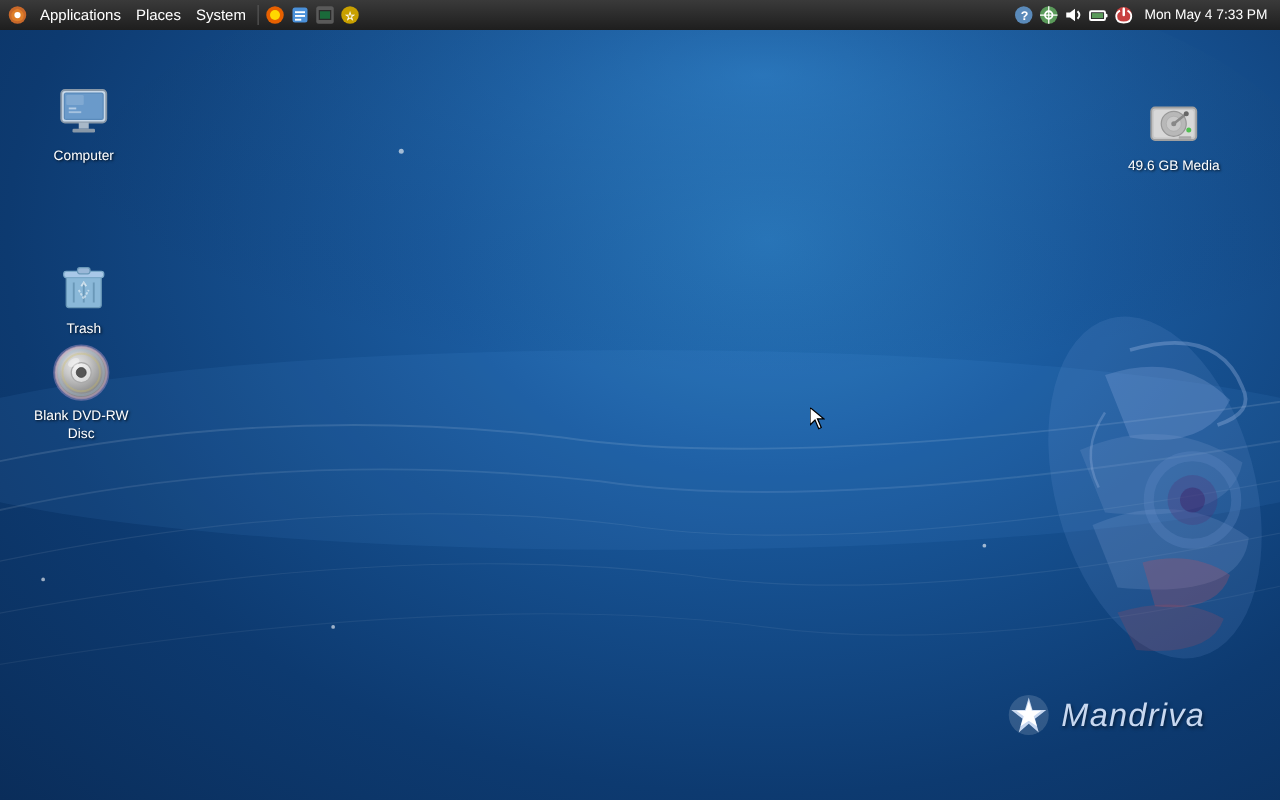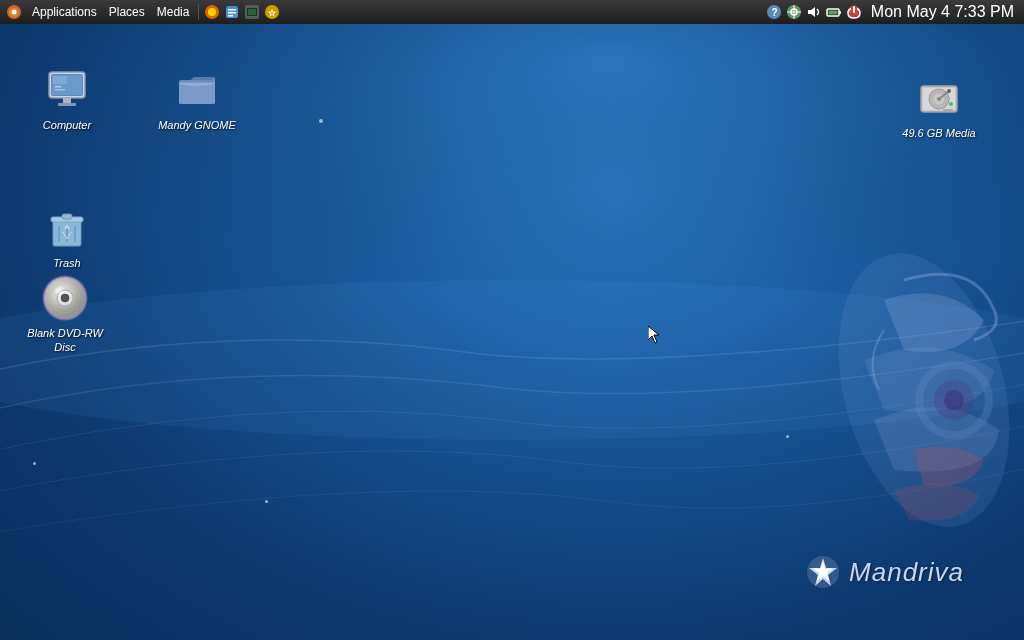--- a/index.html
+++ b/index.html
@@ -121,33 +121,32 @@
       width: 18px;
       height: 18px;
       display: flex;
       align-items: center;
       justify-content: center;
       cursor: pointer;
     }
 
     .panel-clock {
       color: #ffffff;
-      font-size: 16px;
+      font-size: 11px;
       padding: 0 6px;
       white-space: nowrap;
     }
 
     
     .desktop-icons {
       position: absolute;
       top: 32px;
       left: 0;
       right: 0;
       bottom: 0;
-      font-style: italic;
     }
 
     .desktop-icon {
       position: absolute;
       display: flex;
       flex-direction: column;
       align-items: center;
       cursor: pointer;
       padding: 4px;
       border-radius: 4px;
@@ -261,21 +260,21 @@
 
       <div class="panel-app-icon">
         <svg width="16" height="16" viewBox="0 0 16 16" xmlns="http://www.w3.org/2000/svg">
           <circle cx="8" cy="8" r="7" fill="#c8682a"></circle>
           <path d="M8 3 Q13 5 13 8 Q13 13 8 13 Q3 13 3 8 Q3 5 8 3Z" fill="#e8882a" opacity="0.7"></path>
           <circle cx="8" cy="8" r="2.5" fill="white"></circle>
         </svg>
       </div>
       <div class="panel-menu-item">Applications</div>
       <div class="panel-menu-item">Places</div>
-      <div class="panel-menu-item">Media</div>
+      <div class="panel-menu-item">System</div>
 
       <div class="panel-separator"></div>
 
       <div class="panel-tray-icon" style="margin:0 1px;">
         <svg width="16" height="16" viewBox="0 0 16 16">
             <circle cx="8" cy="8" r="7" fill="#e66000"></circle>
             <circle cx="8" cy="8" r="4" fill="#ffd700"></circle>
           </svg>
       </div>
 
@@ -357,34 +356,20 @@
           <rect x="20" y="32" width="8" height="5" fill="#a8b8c8"></rect>
           <rect x="15" y="37" width="18" height="3" rx="1" fill="#8898a8"></rect>
 
           <rect x="12" y="20" width="6" height="1.5" fill="rgba(255,255,255,0.5)"></rect>
           <rect x="12" y="23" width="10" height="1.5" fill="rgba(255,255,255,0.4)"></rect>
         </svg>
       </div>
       <span class="icon-label">Computer</span>
     </div>
 
-    <div class="desktop-icon" style="left:152px; top:30px;">
-      <div class="icon-img">
-        <svg width="48" height="48" viewBox="0 0 48 48" xmlns="http://www.w3.org/2000/svg">
-
-          <path d="M6 16 Q6 14 8 14 L18 14 L21 11 L40 11 Q42 11 42 13 L42 36 Q42 38 40 38 L8 38 Q6 38 6 36 Z" fill="#6a8aba"></path>
-          <path d="M6 16 L42 16 L42 36 Q42 38 40 38 L8 38 Q6 38 6 36 Z" fill="#7a9aca"></path>
-
-          <path d="M7 17 L41 17 L41 18 Q24 22 7 18 Z" fill="rgba(255,255,255,0.2)"></path>
-
-          <path d="M8 14 L18 14 L21 11 L40 11 L40 14" fill="#5a7aaa"></path>
-        </svg>
-      </div>
-      <span class="icon-label">Mandy GNOME</span>
-    </div>
 
 
     <div class="desktop-icon" style="left:22px; top:168px;">
       <div class="icon-img">
         <svg width="48" height="48" viewBox="0 0 48 48" xmlns="http://www.w3.org/2000/svg">
 
           <rect x="10" y="16" width="28" height="26" rx="2" fill="#8ab8d8" stroke="#6a98b8" stroke-width="1"></rect>
 
           <rect x="8" y="13" width="32" height="5" rx="2" fill="#a8c8e8" stroke="#7aa8c8" stroke-width="1"></rect>
 

